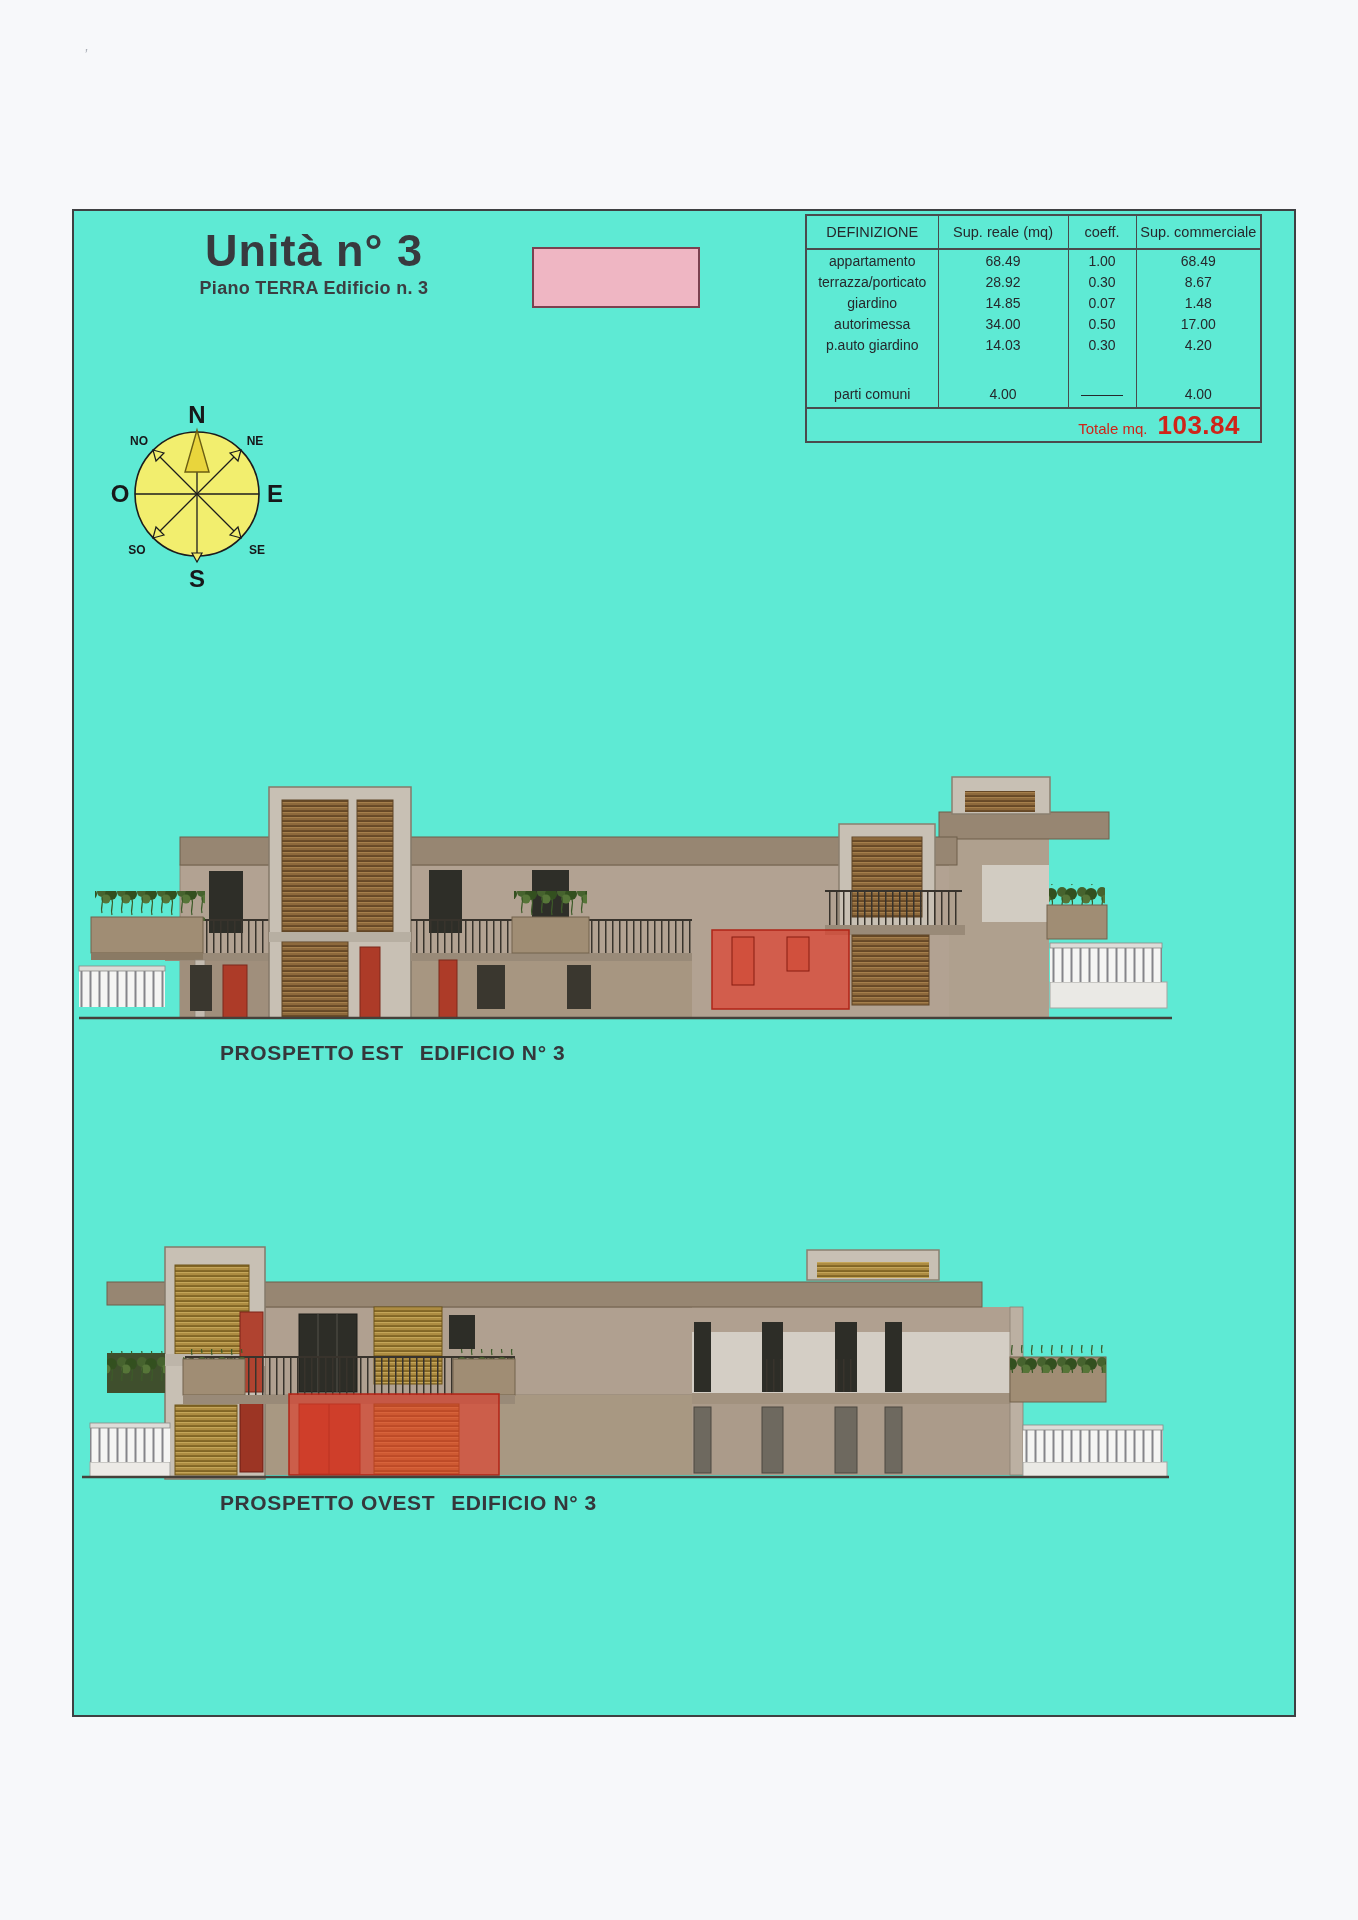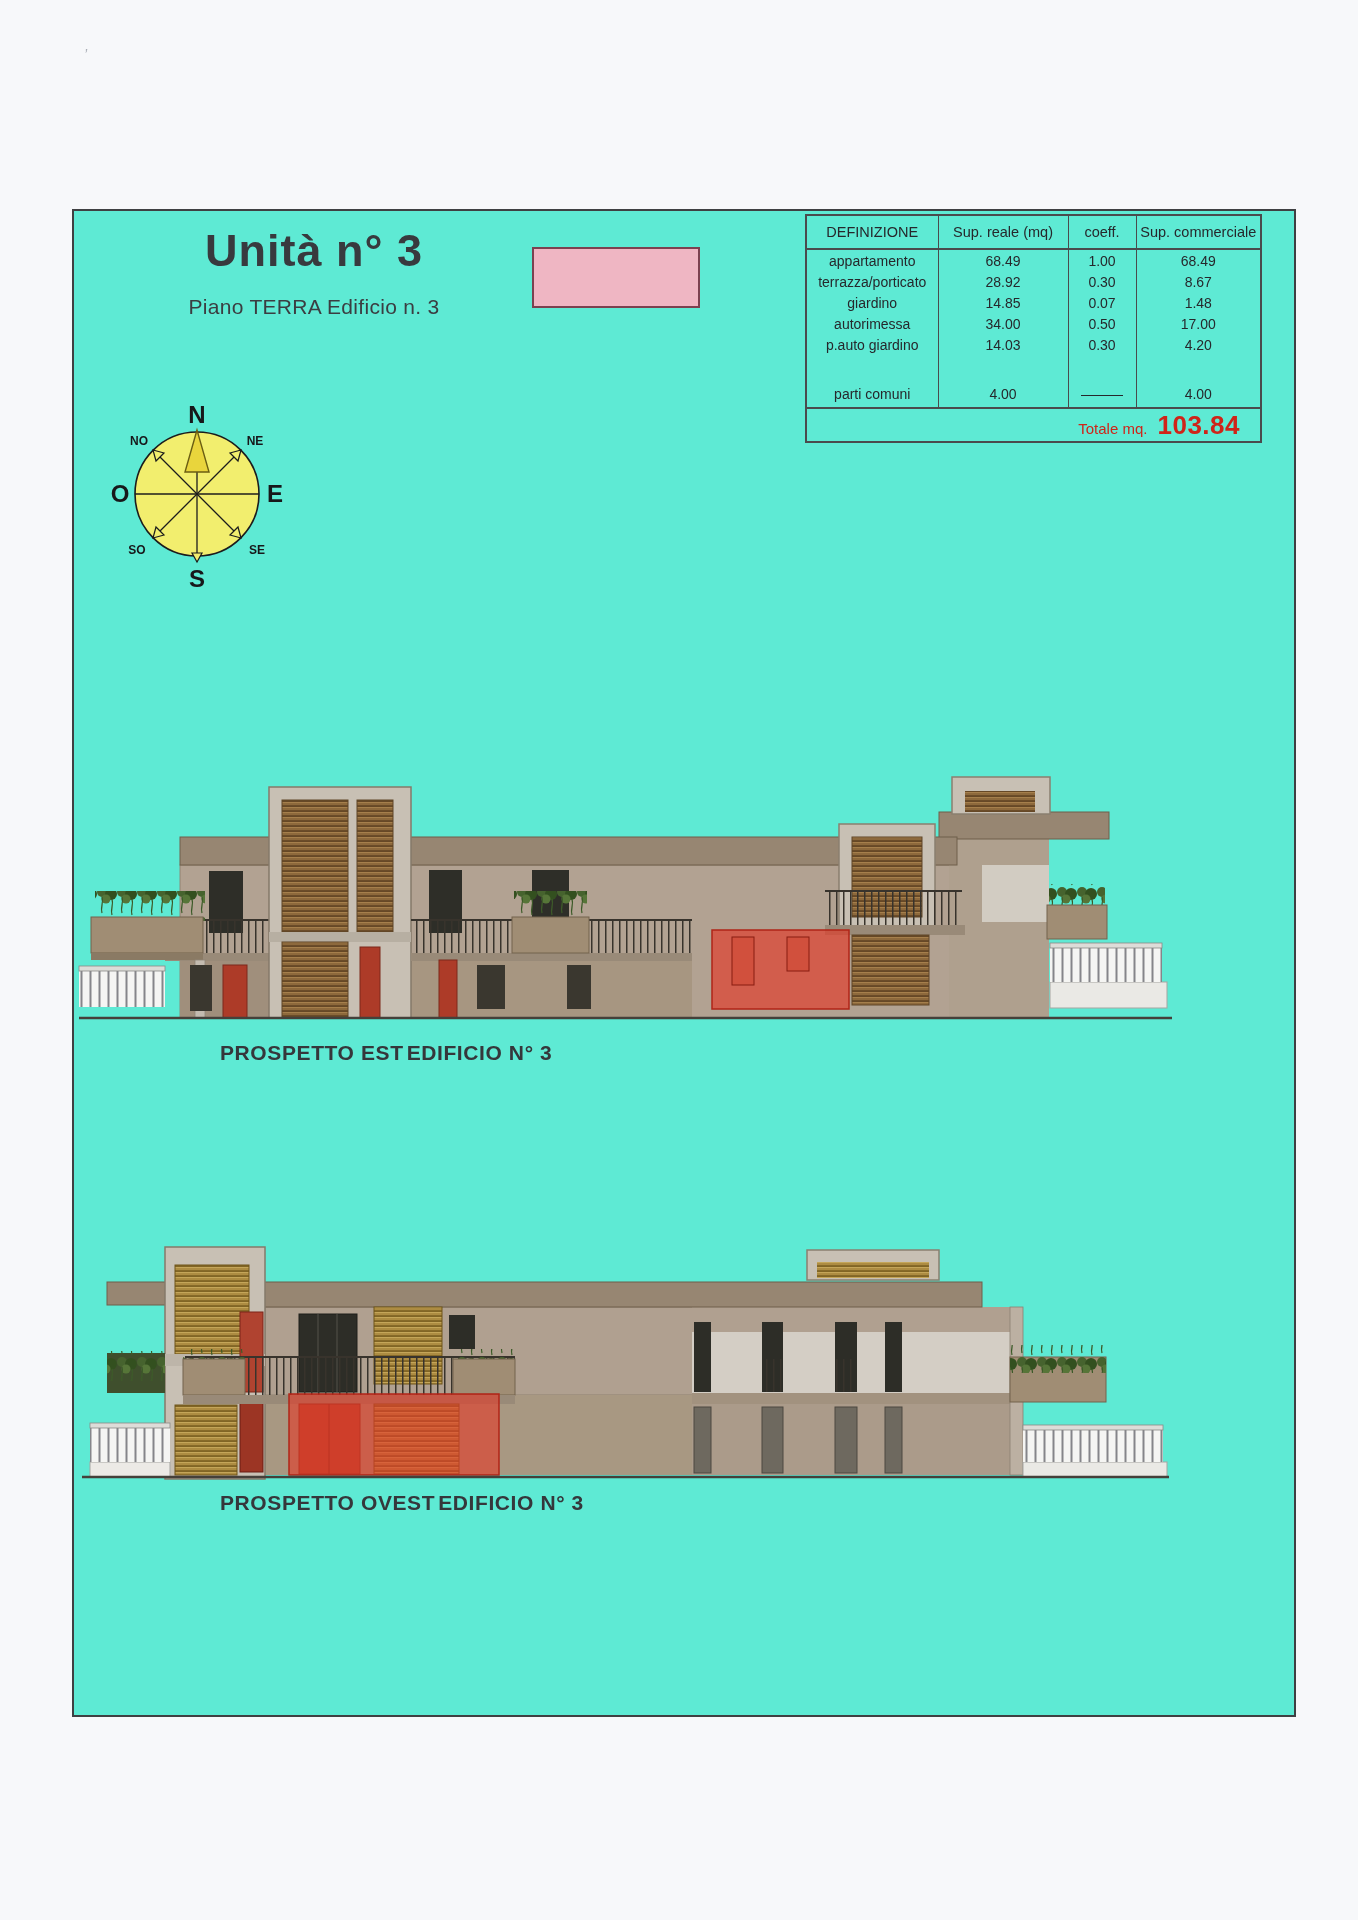--- a/index.html
+++ b/index.html
@@ -11,21 +11,21 @@
     -webkit-font-smoothing:antialiased;
   }
   .scan-mark{position:absolute;left:84px;top:46px;color:#a9adb5;font-size:14px;font-style:italic;}
   .sheet{
     position:absolute;left:72px;top:209px;width:1220px;height:1504px;
     border:2px solid #3f4042;background:#5eead4;
   }
   
   .title-block{position:absolute;left:70px;top:16px;width:340px;text-align:center;}
   .unit-title{font-size:45px;font-weight:bold;color:#383a3e;letter-spacing:1px;line-height:1.05;}
-  .floor-subtitle{font-size:21px;font-weight:normal;color:#3b3d41;margin-top:21px;letter-spacing:.3px;}
+  .floor-subtitle{font-size:18px;font-weight:bold;color:#3b3d41;margin-top:4px;letter-spacing:.3px;}
   .swatch{
     position:absolute;left:458px;top:36px;width:168px;height:61px;
     background:#efb6c3;border:2px solid #7c4150;box-sizing:border-box;
   }
   
   .table-wrap{position:absolute;left:731px;top:3px;width:504px;border-radius:28px;}
   table.areas{border-collapse:collapse;table-layout:fixed;width:455px;
     border:2px solid #4a4b4d;font-size:14px;color:#26282c;}
   table.areas col.c1{width:132px}table.areas col.c2{width:130px}
   table.areas col.c3{width:68px}table.areas col.c4{width:125px}
@@ -52,21 +52,21 @@
   
   .elev{position:absolute;left:3px;}
   .elev-est{top:556px;}
   .elev-ovest{top:1026px;}
   .caption{
     position:absolute;left:146px;font-size:21px;font-weight:bold;color:#35373b;
     letter-spacing:.6px;white-space:nowrap;
   }
   .caption-est{top:830px;}
   .caption-ovest{top:1280px;}
-  .caption .bld{margin-left:3px;}
+  .caption .bld{margin-left:16px;}
 </style>
 </head>
 <body>
 
 <span class="scan-mark">’</span>
 
 <div class="sheet">
 
   <div class="title-block">
     <div class="unit-title">Unità n° 3</div>

